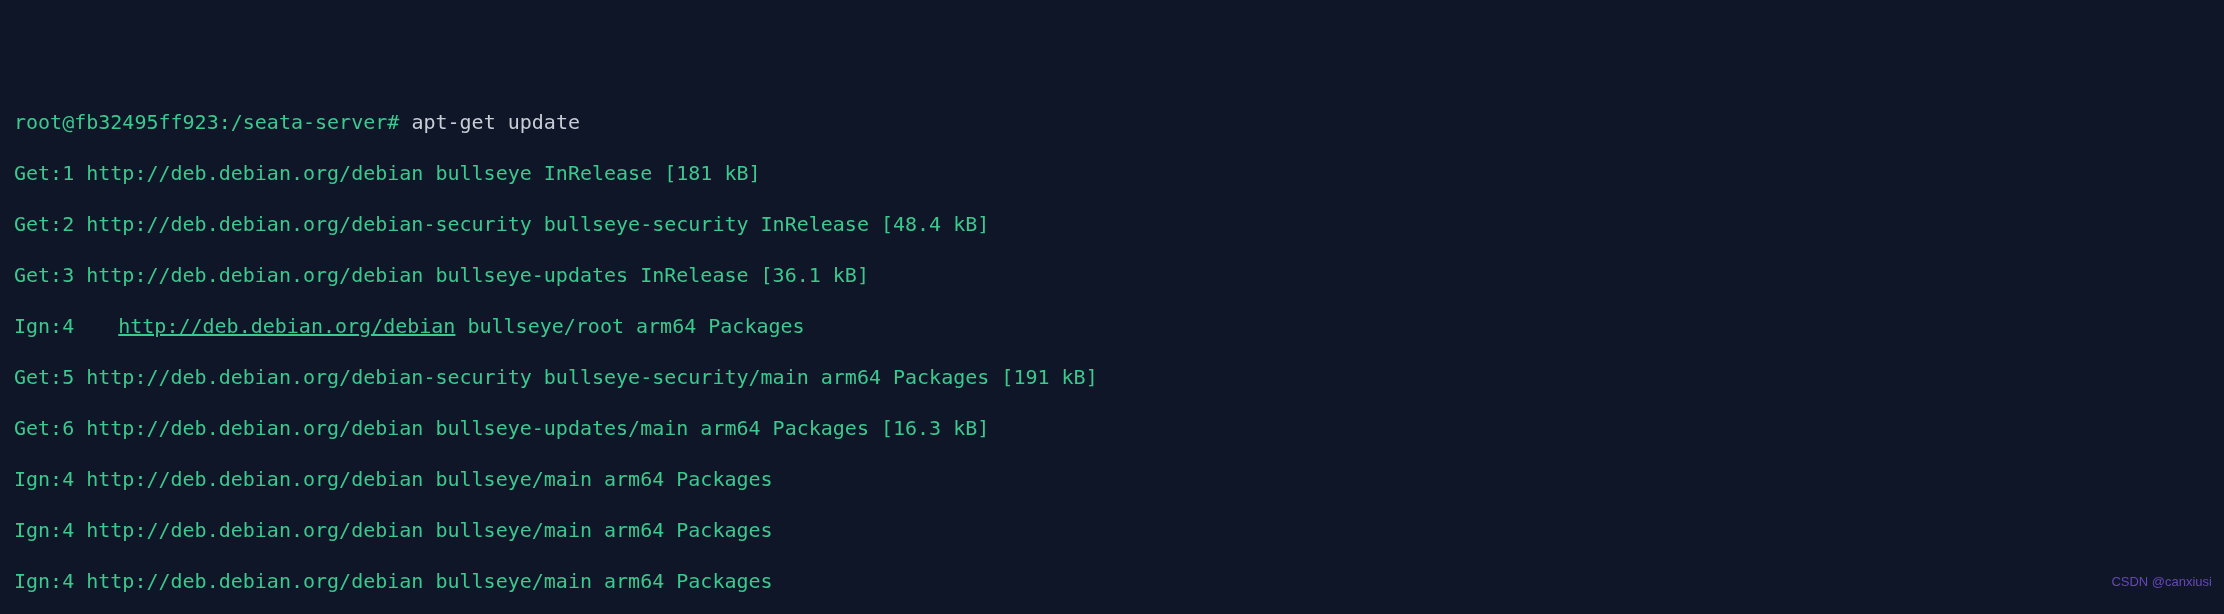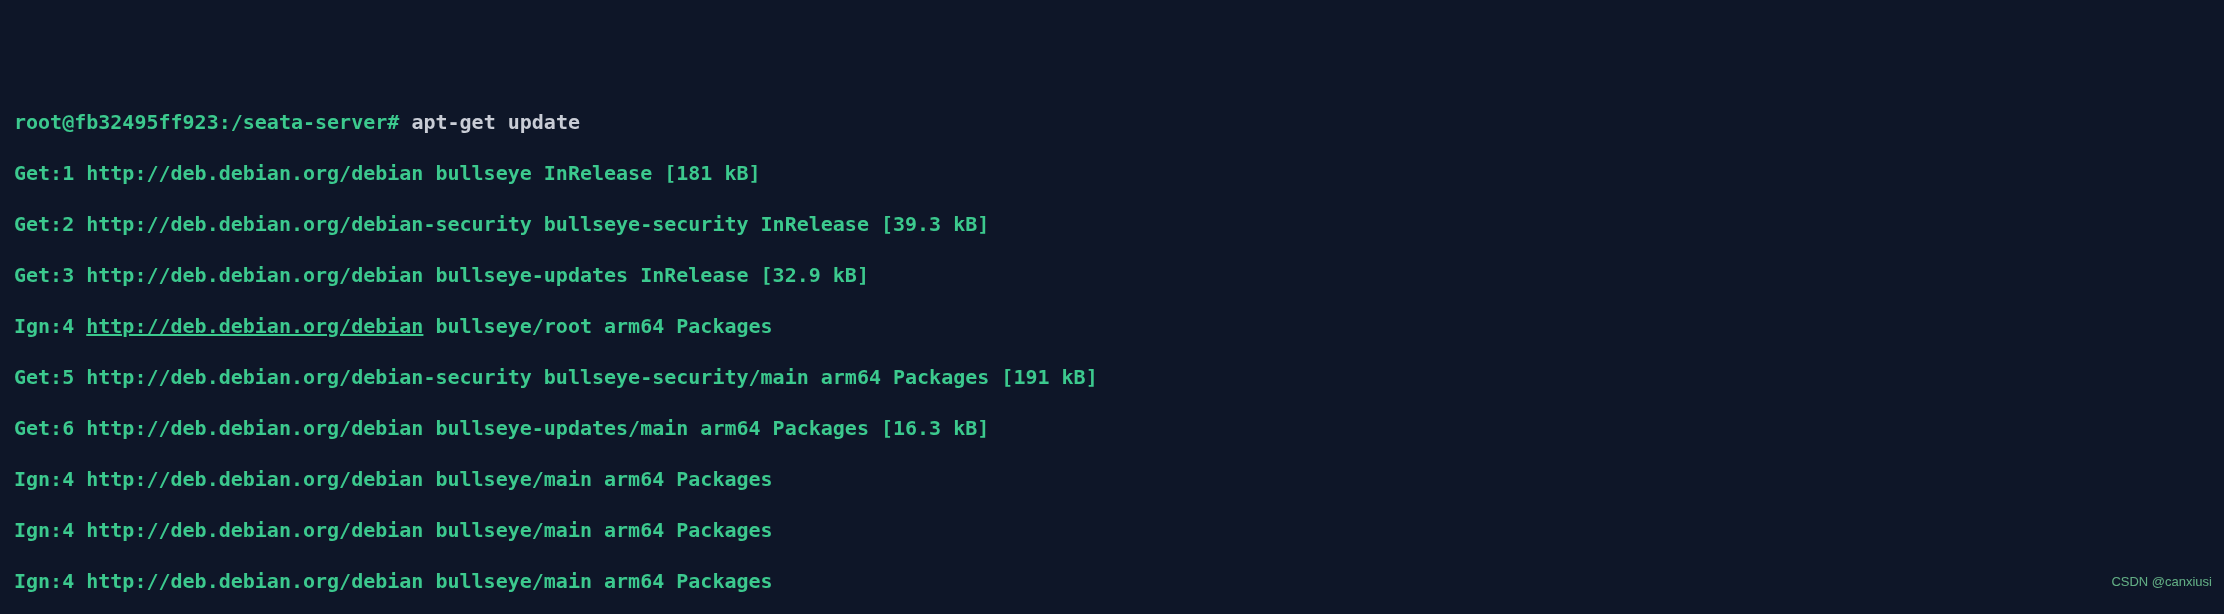--- a/index.html
+++ b/index.html
@@ -10,41 +10,41 @@
     line-height: 25.5px;
     padding: 8px 14px;
     color: #3cc98e;
     white-space: pre;
     overflow: hidden;
     width: 2224px;
   }
   .prompt-user { color: #3cc98e; }
   .prompt-path { color: #3cc98e; }
   .cmd { color: #c9cdd6; }
-  .line { display: block; font-weight: bold; }
-  .url-underline { text-decoration: underline; text-decoration-color: #3cc98e; }
+  .line { display: block; }
+  .url-underline { text-decoration: underline; text-decoration-color: #3cc98e; margin-left: 32px; }
   .watermark {
     position: absolute;
     right: 12px;
     bottom: 20px;
-    color: #86efac;
+    color: #8b5cf6;
     font-size: 13px;
     font-family: sans-serif;
     opacity: 0.7;
   }
 </style>
 </head>
 <body>
 
 
 
 <span class="line"><span class="prompt-user">root@fb32495ff923</span><span>:</span><span class="prompt-path">/seata-server</span><span>#</span> <span class="cmd">apt-get update</span></span>
 <span class="line"><span>Get:1 </span><span>http://deb.debian.org/debian bullseye InRelease [181 kB]</span></span>
-<span class="line"><span>Get:2 </span><span>http://deb.debian.org/debian-security bullseye-security InRelease [39.3 kB]</span></span>
-<span class="line"><span>Get:3 </span><span>http://deb.debian.org/debian bullseye-updates InRelease [32.9 kB]</span></span>
+<span class="line"><span>Get:2 </span><span>http://deb.debian.org/debian-security bullseye-security InRelease [48.4 kB]</span></span>
+<span class="line"><span>Get:3 </span><span>http://deb.debian.org/debian bullseye-updates InRelease [36.1 kB]</span></span>
 <span class="line"><span>Ign:4 </span><span class="url-underline">http://deb.debian.org/debian</span><span> bullseye/root arm64 Packages</span></span>
 <span class="line"><span>Get:5 </span><span>http://deb.debian.org/debian-security bullseye-security/main arm64 Packages [191 kB]</span></span>
 <span class="line"><span>Get:6 </span><span>http://deb.debian.org/debian bullseye-updates/main arm64 Packages [16.3 kB]</span></span>
 <span class="line"><span>Ign:4 </span><span>http://deb.debian.org/debian bullseye/main arm64 Packages</span></span>
 <span class="line"><span>Ign:4 </span><span>http://deb.debian.org/debian bullseye/main arm64 Packages</span></span>
 <span class="line"><span>Ign:4 </span><span>http://deb.debian.org/debian bullseye/main arm64 Packages</span></span>
 
 
 
 

